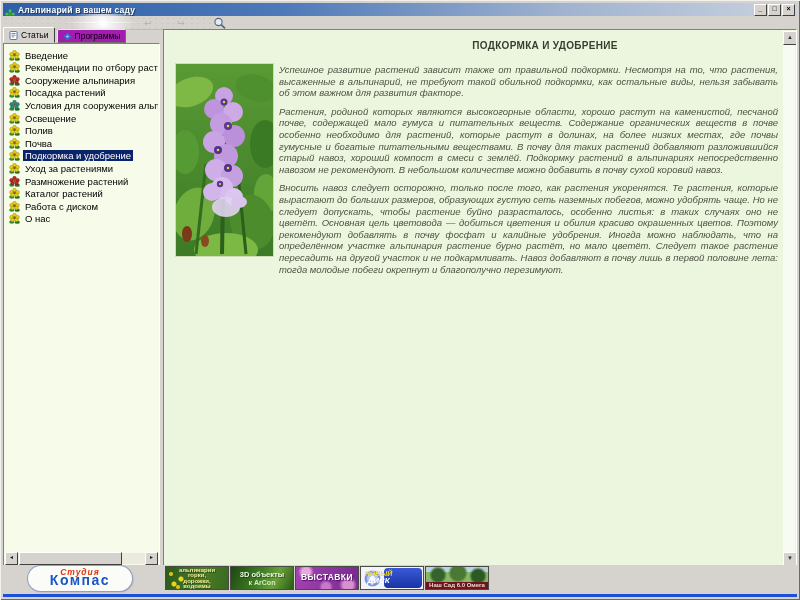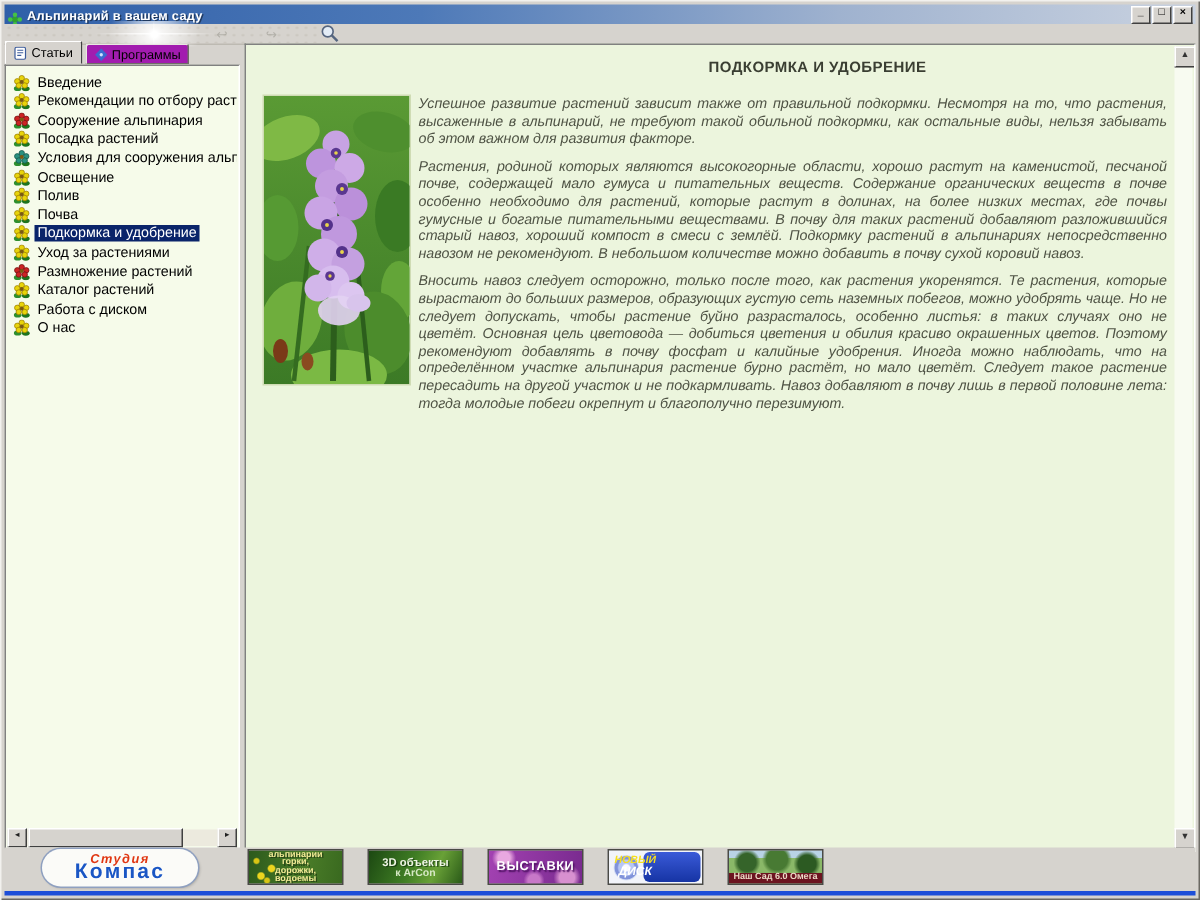--- a/index.html
+++ b/index.html
@@ -70,21 +70,21 @@
   
   .footer{position:absolute;left:3px;right:3px;bottom:3px;height:29px;background:#d6d3ce;
     border-bottom:3px solid #1d4ed8;}
   .logo{position:absolute;left:25px;top:1px;width:104px;height:25px;background:#fbfbf8;
     border-radius:13px;box-shadow:0 0 0 1px #8fa0c0,1px 1px 2px rgba(0,0,0,.25);
     text-align:center;cursor:pointer;overflow:hidden;}
   .logo-line1{position:relative;z-index:2;color:#e03612;font-size:8.5px;font-weight:bold;
     font-style:italic;line-height:8px;margin-top:2px;letter-spacing:1px;}
   .logo-line2{color:#1a56c4;font-size:14px;font-weight:bold;line-height:12px;margin-top:-2px;
     letter-spacing:1.5px;text-shadow:0 0 1px #fff,0 0 2px #fff;}
-  .banners{position:absolute;left:162px;top:1px;display:flex;gap:16px;justify-content:center;}
+  .banners{position:absolute;left:162px;top:1px;display:flex;gap:1px;justify-content:center;}
   .banner{position:relative;width:62px;height:22px;overflow:hidden;border:1px solid #4a4a46;cursor:pointer;}
   .banner .bl{position:relative;}
   .banner-alpinarii{background:
     radial-gradient(circle at 8px 17px,#ecd41e 0 2px,transparent 3px),
     radial-gradient(circle at 15px 12px,#ecd41e 0 2px,transparent 3px),
     radial-gradient(circle at 5px 7px,#d8c414 0 1.5px,transparent 2.5px),
     radial-gradient(circle at 12px 20px,#d8c414 0 1.5px,transparent 2.5px),
     linear-gradient(100deg,#2c5a1c,#4a7c28 60%,#39691f);}
   .banner-alpinarii .bl{font-size:6px;line-height:5.4px;font-weight:bold;color:#f2ea96;
     text-align:center;text-shadow:1px 1px 0 rgba(0,0,0,.4);}

